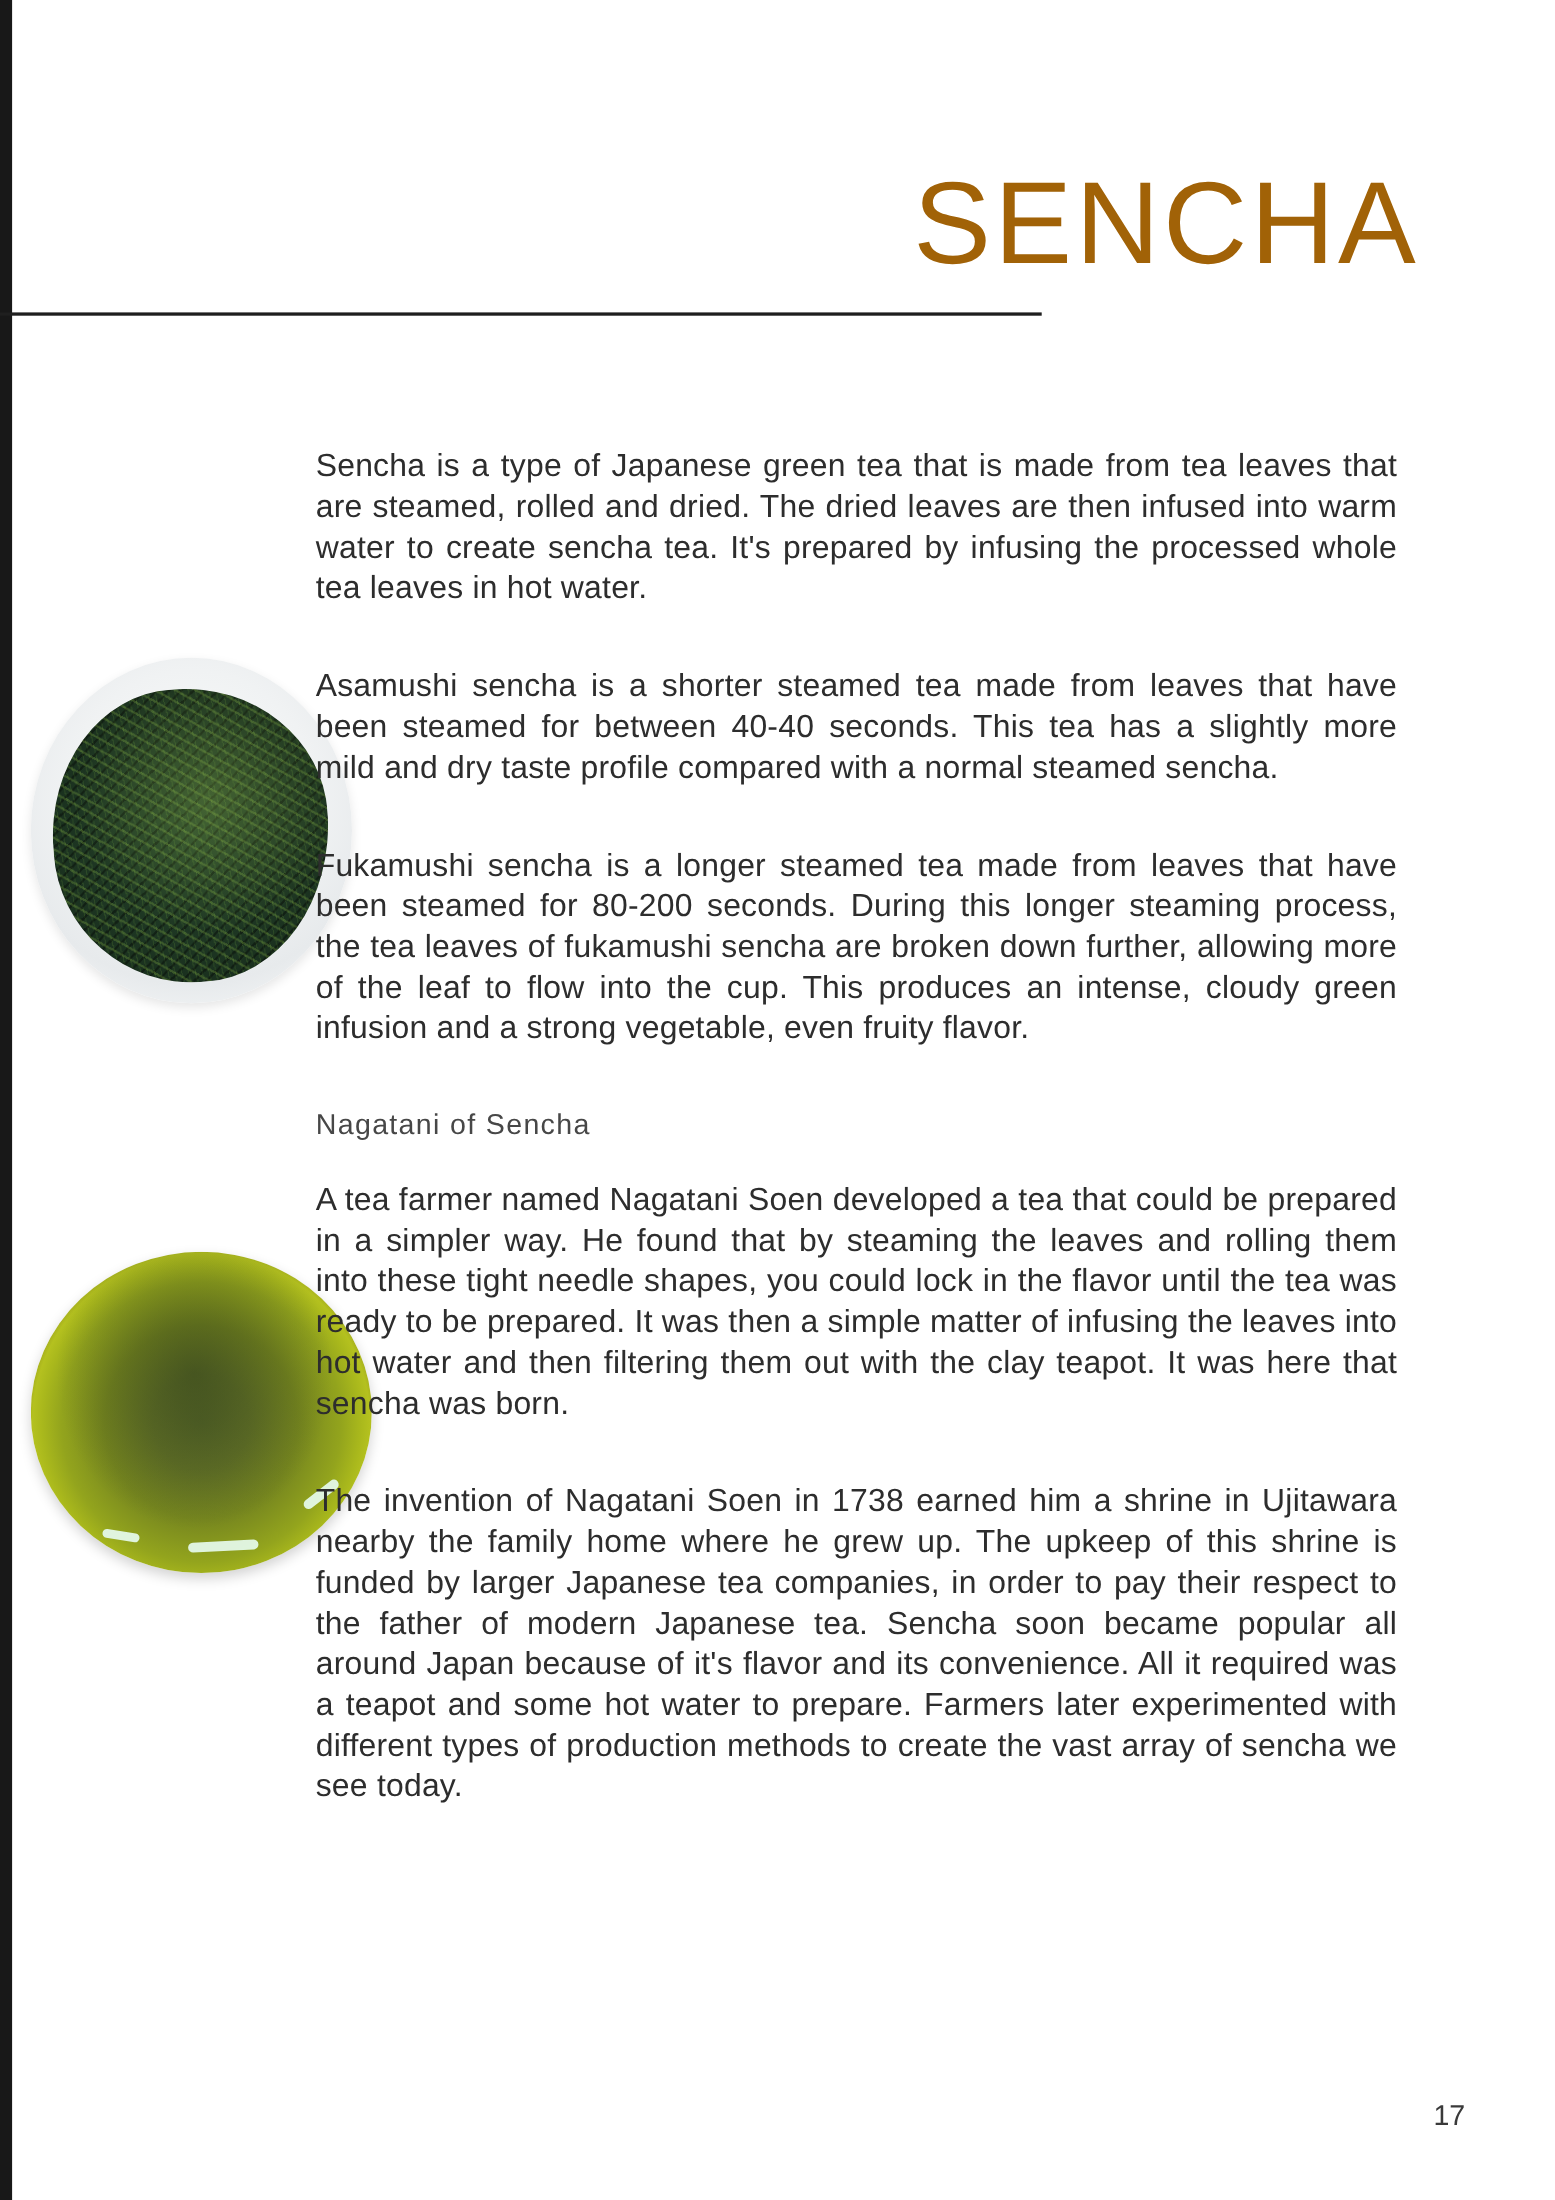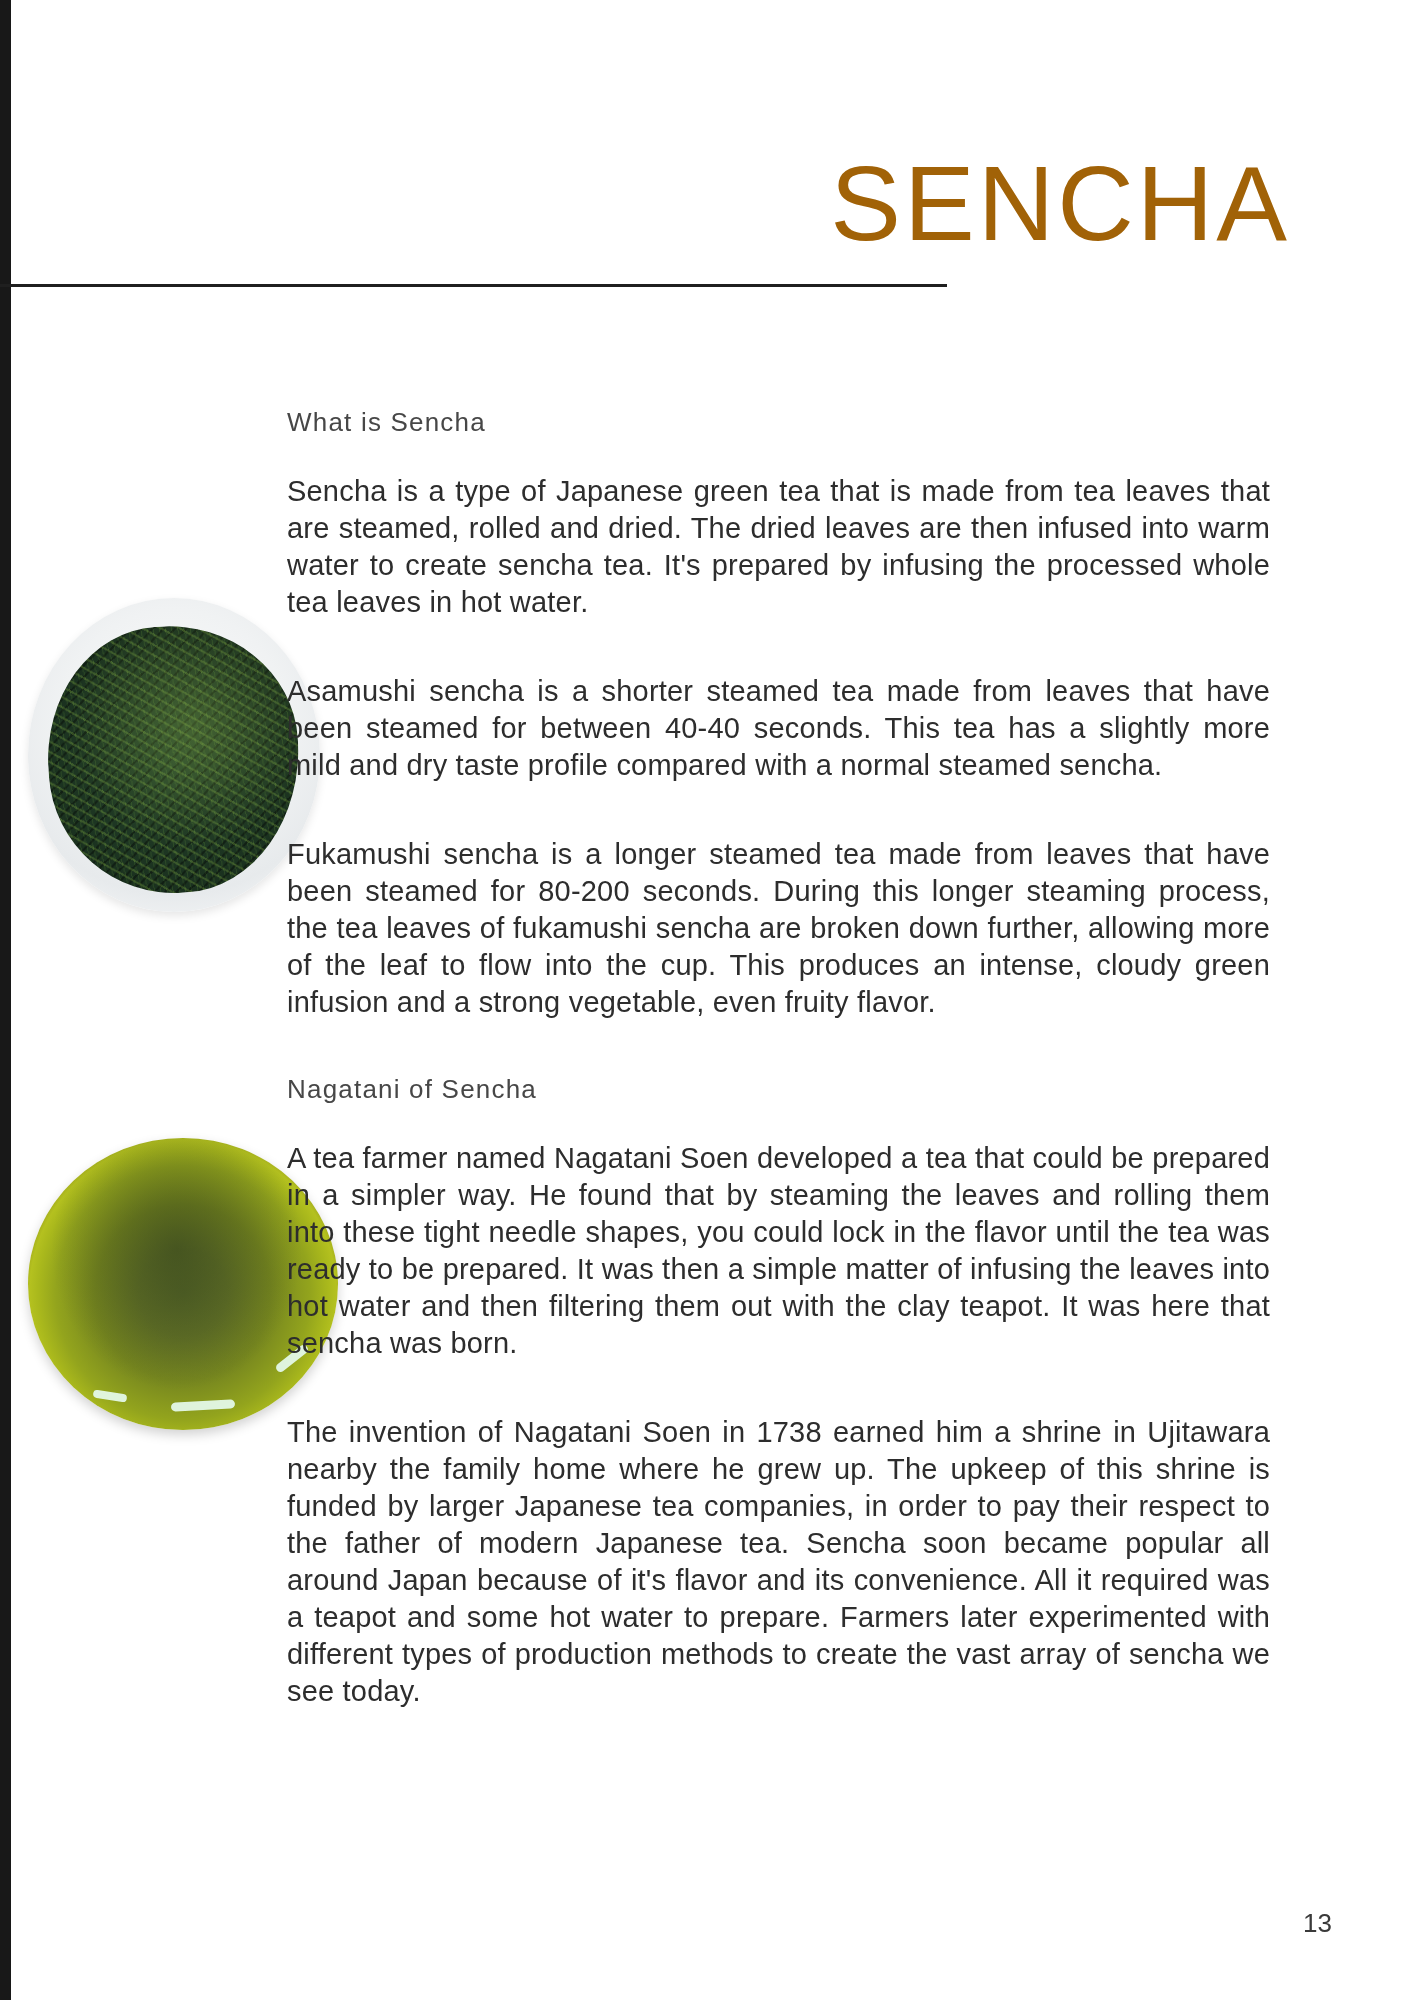--- a/index.html
+++ b/index.html
@@ -149,25 +149,24 @@
     <div class="leaves-pile"></div>
   </div>
 
   <div class="cup-photo" role="img" aria-label="Top view of a dark rimmed cup filled with bright green brewed sencha tea">
     <div class="cup-highlight h1"></div>
     <div class="cup-highlight h2"></div>
     <div class="cup-highlight h3"></div>
   </div>
 
   <div class="column">
-    <h2>What is Sencha</h2>
     <p>Sencha is a type of Japanese green tea that is made from tea leaves that are steamed, rolled and dried. The dried leaves are then infused into warm water to create sencha tea. It's prepared by infusing the processed whole tea leaves in hot water.</p>
     <p>Asamushi sencha is a shorter steamed tea made from leaves that have been steamed for between 40-40 seconds. This tea has a slightly more mild and dry taste profile compared with a normal steamed sencha.</p>
     <p>Fukamushi sencha is a longer steamed tea made from leaves that have been steamed for 80-200 seconds. During this longer steaming process, the tea leaves of fukamushi sencha are broken down further, allowing more of the leaf to flow into the cup. This produces an intense, cloudy green infusion and a strong vegetable, even fruity flavor.</p>
 
     <h2 class="second">Nagatani of Sencha</h2>
     <p>A tea farmer named Nagatani Soen developed a tea that could be prepared in a simpler way. He found that by steaming the leaves and rolling them into these tight needle shapes, you could lock in the flavor until the tea was ready to be prepared. It was then a simple matter of infusing the leaves into hot water and then filtering them out with the clay teapot. It was here that sencha was born.</p>
     <p>The invention of Nagatani Soen in 1738 earned him a shrine in Ujitawara nearby the family home where he grew up. The upkeep of this shrine is funded by larger Japanese tea companies, in order to pay their respect to the father of modern Japanese tea. Sencha soon became popular all around Japan because of it's flavor and its convenience. All it required was a teapot and some hot water to prepare. Farmers later experimented with different types of production methods to create the vast array of sencha we see today.</p>
   </div>
 
-  <div class="page-number">13</div>
+  <div class="page-number">17</div>
 
 </div>
 
 </body></html>

